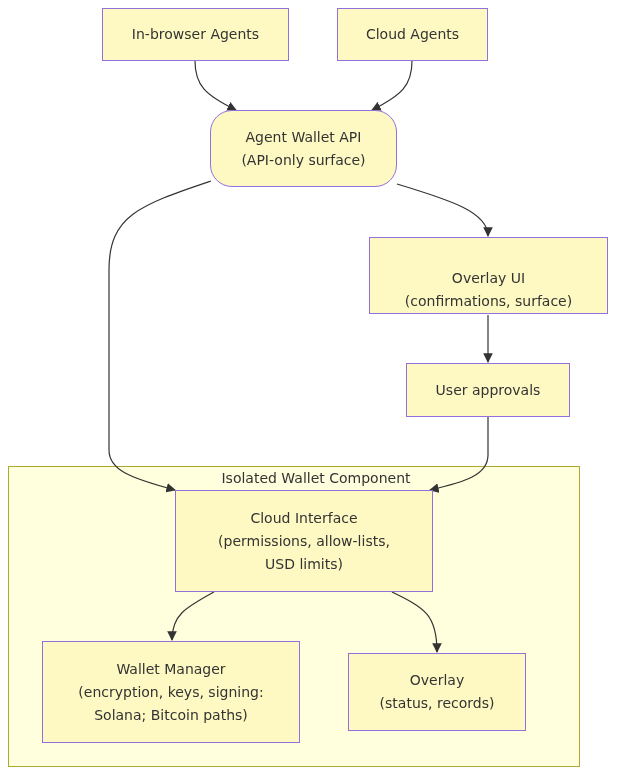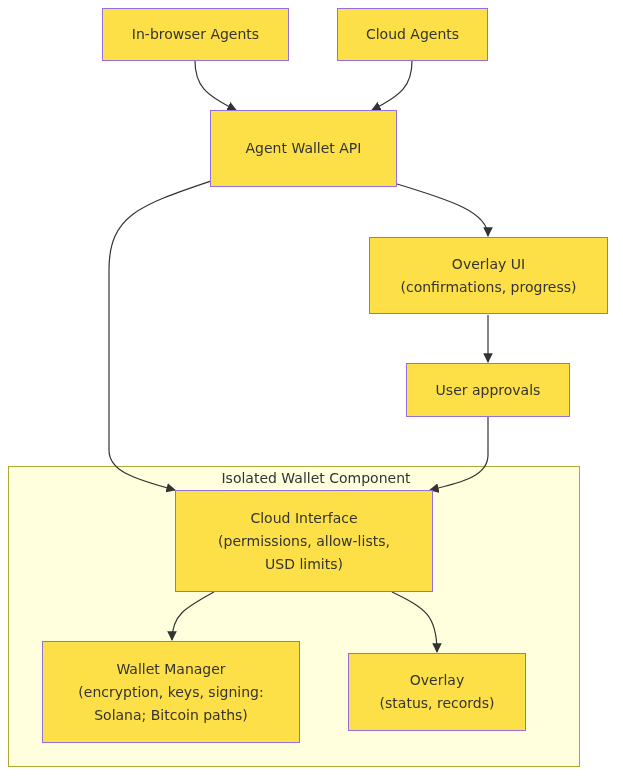--- a/index.html
+++ b/index.html
@@ -1,20 +1,20 @@
 <!DOCTYPE html>
 <html><head>
   <meta charset="utf-8">
   <style>
     html, body { margin: 0; padding: 0; background: #ffffff; }
     body { width: 623px; height: 784px; position: relative; overflow: hidden;
            font-family: "DejaVu Sans", sans-serif; color: #333333; }
     .cluster { position: absolute; background: #ffffde; border: 1px solid #aaaa33; box-sizing: border-box; }
     .cluster-label { position: absolute; left: 0; right: 0; top: 3px; text-align: center; font-size: 14px; color: #333; padding-left: 44px; }
-    .node { position: absolute; background: #fde047; border: 1px solid #9370db; box-sizing: border-box;
+    .node { position: absolute; background: #fef9c3; border: 1px solid #9370db; box-sizing: border-box;
             display: flex; flex-direction: column; align-items: center; justify-content: center;
             font-size: 14px; line-height: 23px; text-align: center; cursor: pointer; }
     .node span { display: block; white-space: nowrap; }
     svg.edges { position: absolute; left: 0; top: 0; width: 623px; height: 784px; pointer-events: none; }
     svg.edges path.edge { fill: none; stroke: #333333; stroke-width: 1.2; }
   </style>
 </head>
 <body>
 
 <div class="cluster" style="left:8px; top:466px; width:572px; height:301px;">
@@ -38,27 +38,28 @@
 </svg>
 
 <div class="node" style="left:102px; top:8px; width:187px; height:53px;">
   <span>In-browser Agents</span>
 </div>
 
 <div class="node" style="left:337px; top:8px; width:151px; height:53px;">
   <span>Cloud Agents</span>
 </div>
 
-<div class="node" style="left:210px; top:110px; width:187px; height:77px;">
+<div class="node" style="left:210px; top:110px; width:187px; height:77px;border-radius:22px;">
   <span>Agent Wallet API</span>
+  <span>(API-only surface)</span>
 </div>
 
-<div class="node" style="left:369px; top:237px; width:239px; height:77px;">
+<div class="node" style="left:369px; top:237px; width:239px; height:77px;justify-content:flex-end;">
   <span>Overlay UI</span>
-  <span>(confirmations, progress)</span>
+  <span>(confirmations, surface)</span>
 </div>
 
 <div class="node" style="left:406px; top:363px; width:164px; height:54px;">
   <span>User approvals</span>
 </div>
 
 <div class="node" style="left:175px; top:490px; width:258px; height:102px;">
   <span>Cloud Interface</span>
   <span>(permissions, allow-lists,</span>
   <span>USD limits)</span>

